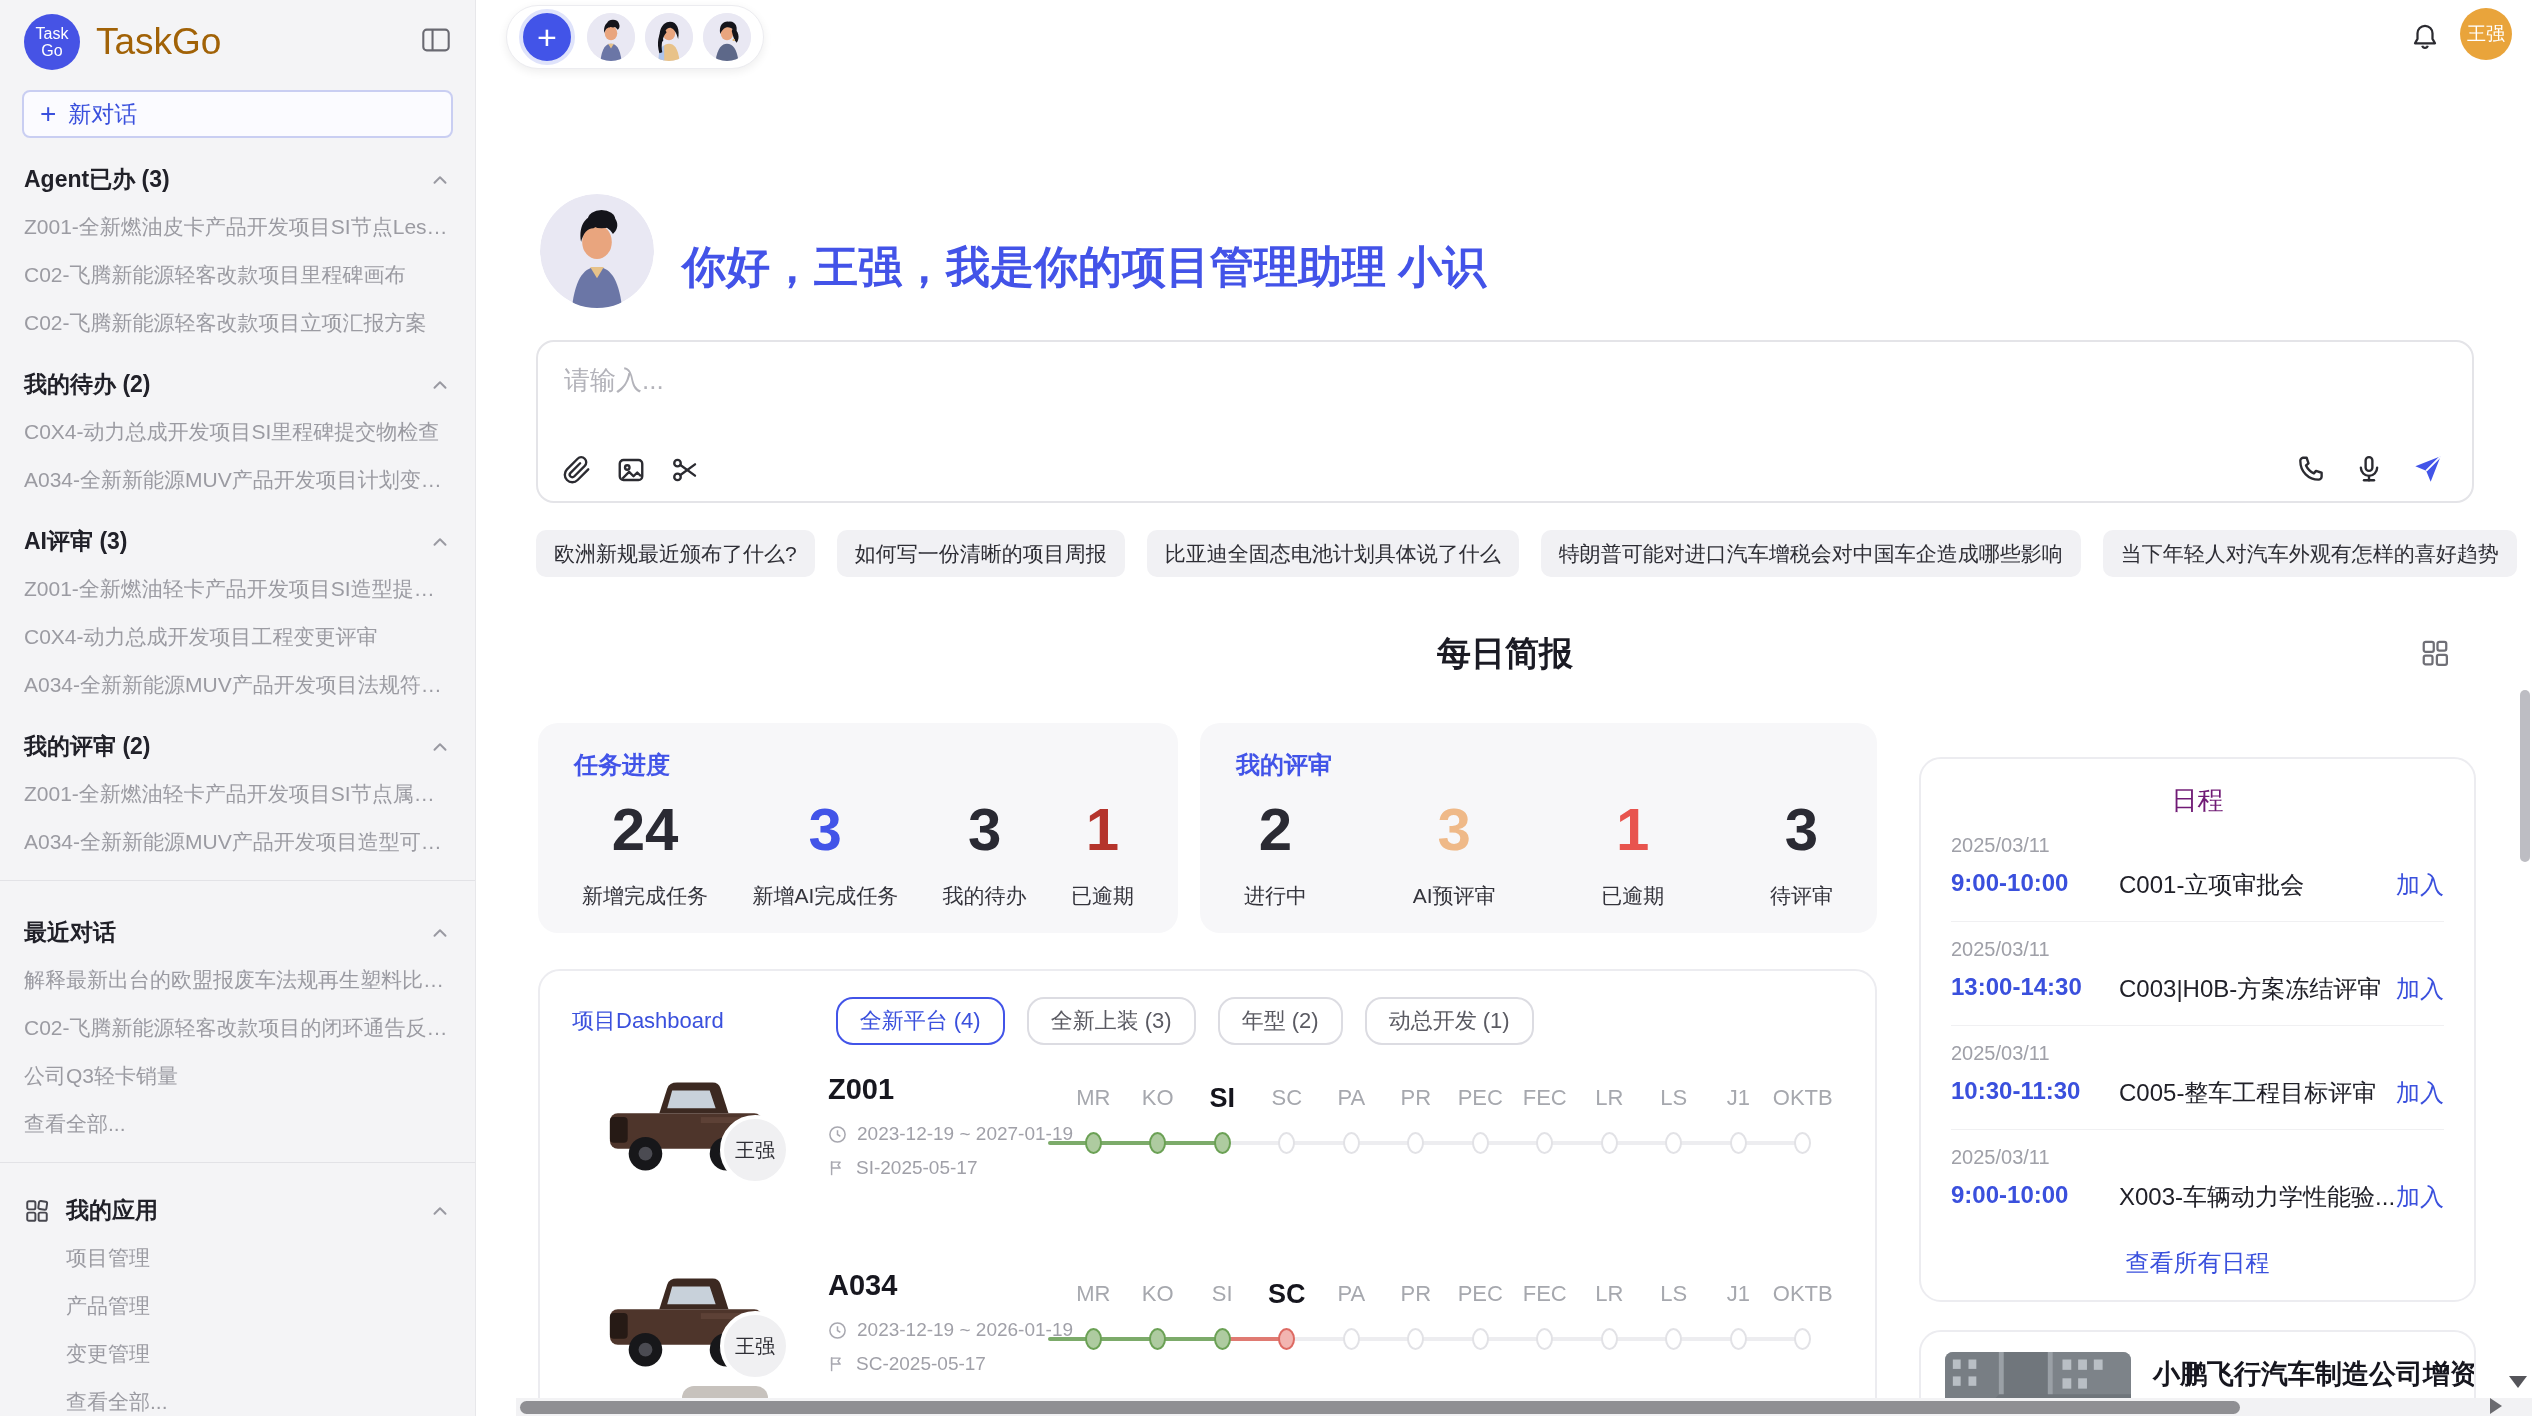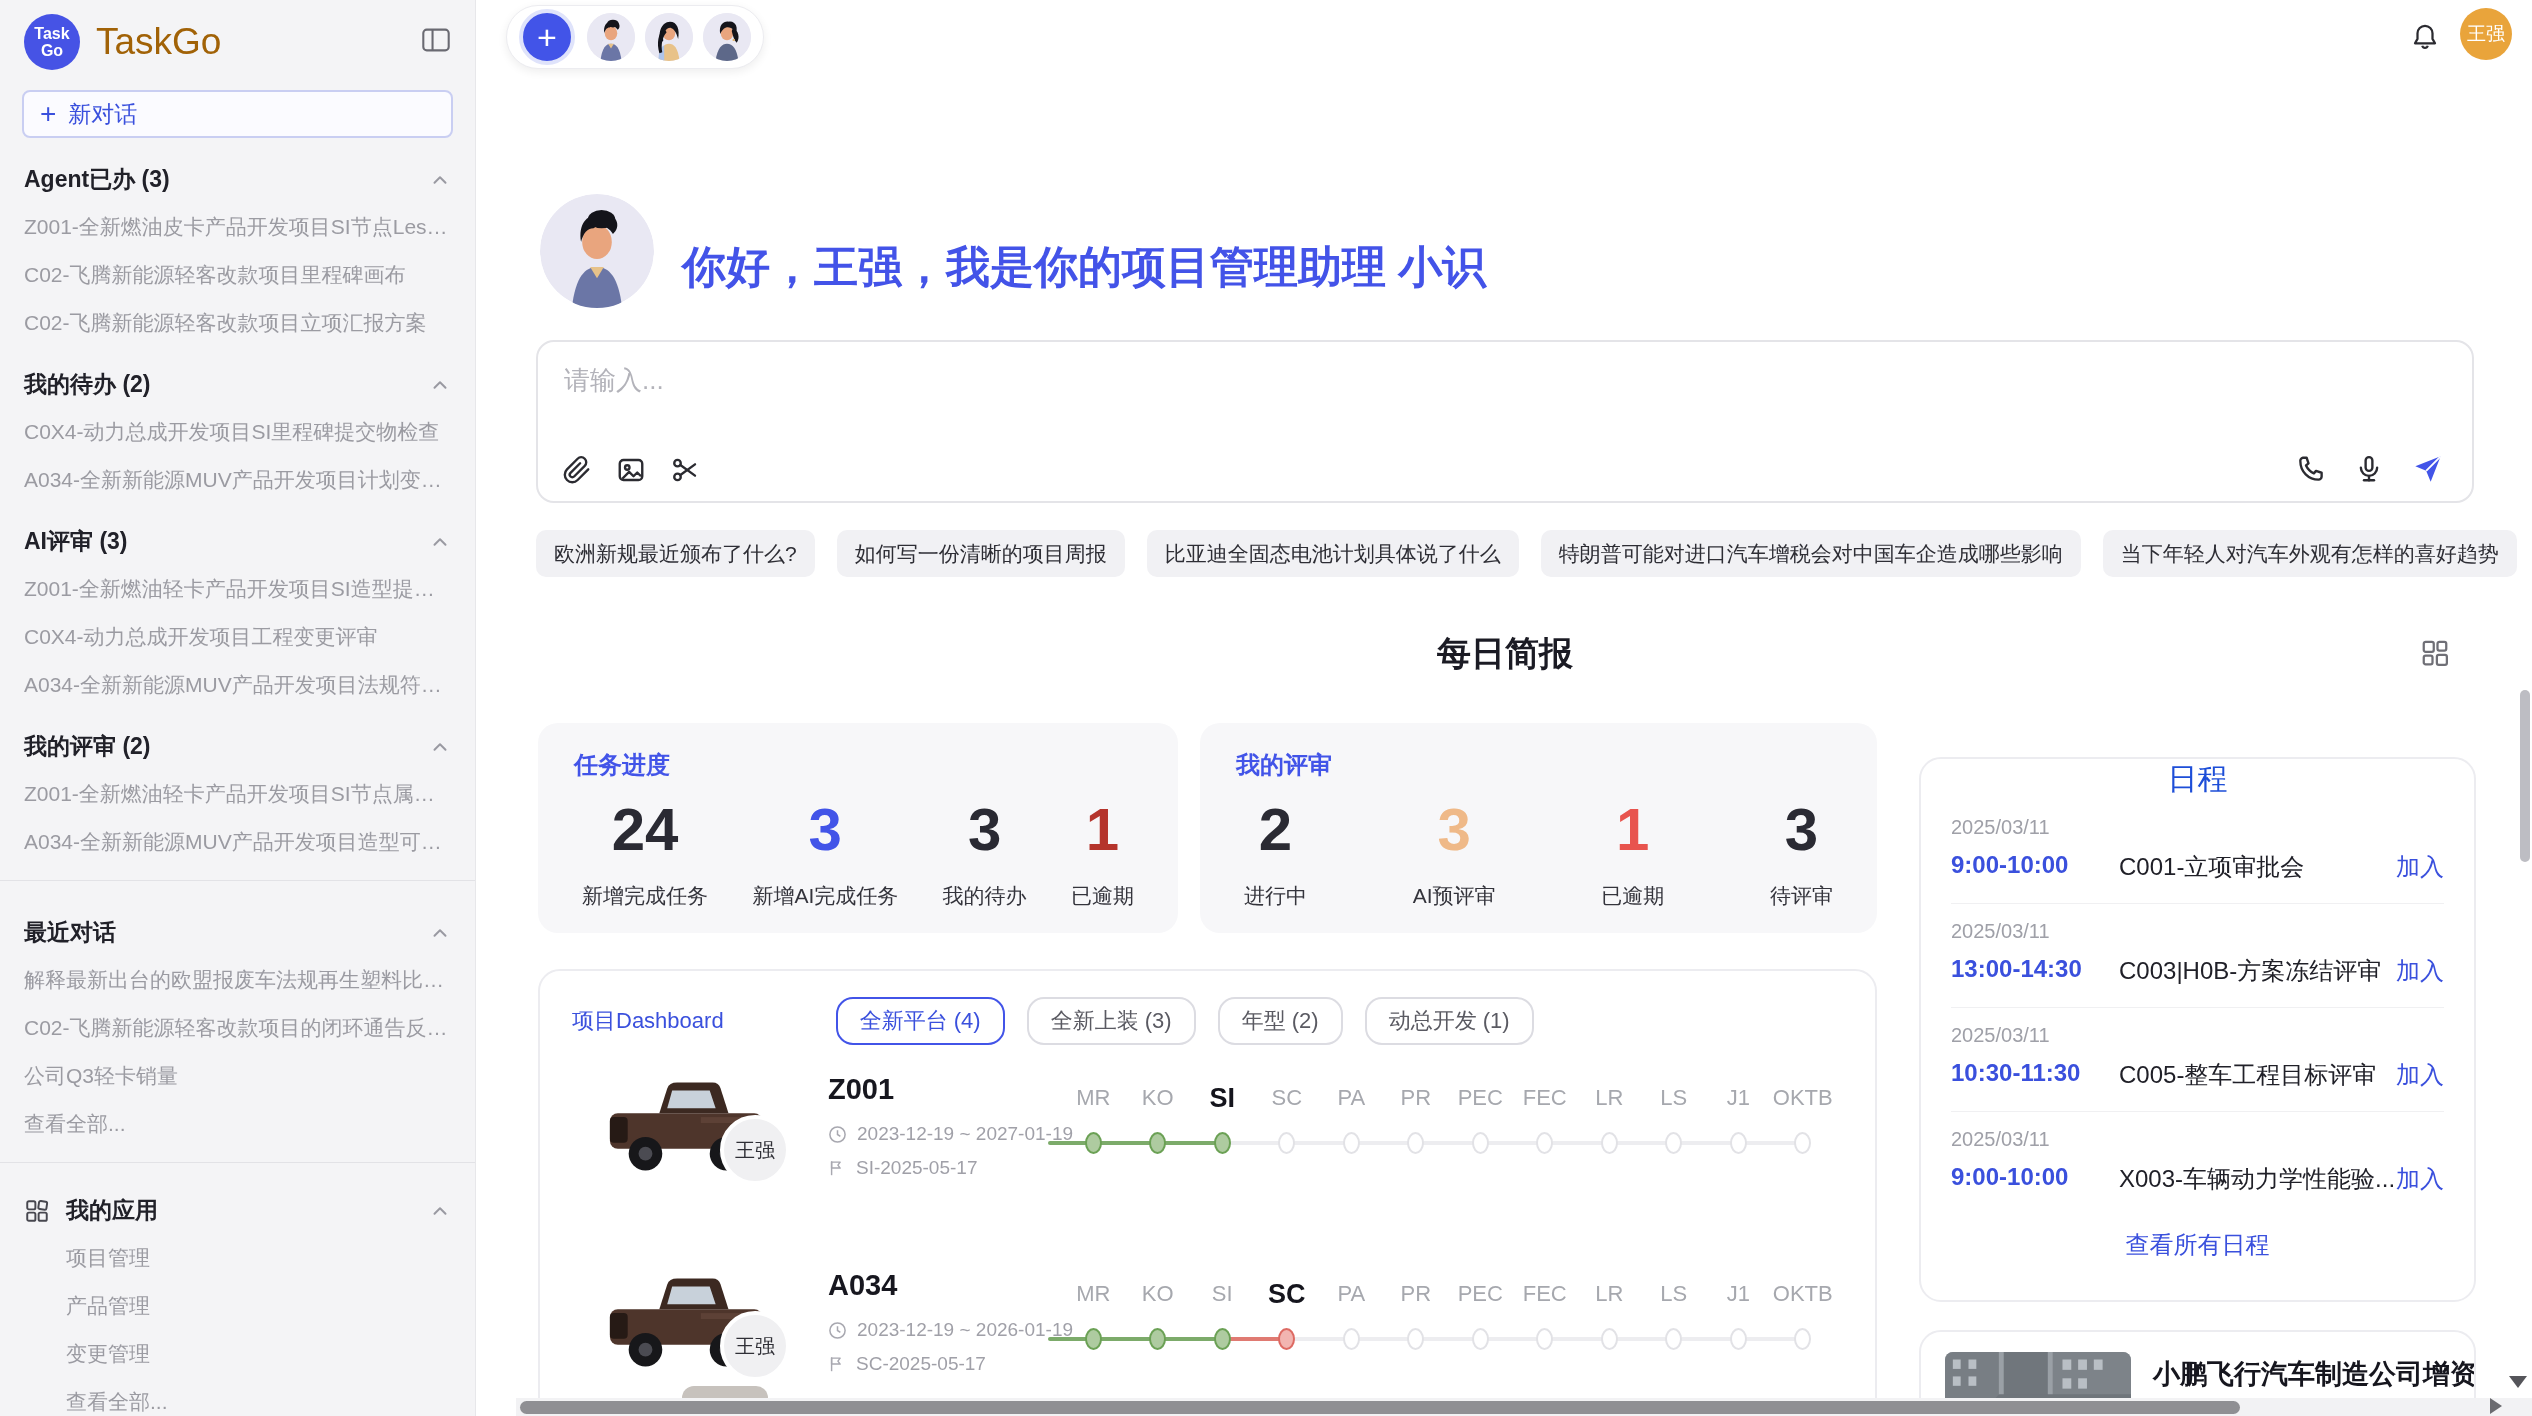--- a/index.html
+++ b/index.html
@@ -6,21 +6,21 @@
   body{width:2532px;height:1416px;overflow:hidden;position:relative;background:#fff;
        font-family:"Liberation Sans","DejaVu Sans",sans-serif;color:#222}
   svg{display:block}
   .icon{display:inline-flex;align-items:center;justify-content:center}
 
   
   .sidebar{position:absolute;left:0;top:0;width:476px;height:1416px;background:#f4f4f6;
            border-right:1px solid #e7e7ea;box-sizing:border-box;overflow:hidden}
   .sb-logo-row{display:flex;align-items:center;padding:14px 20px 10px 24px;position:relative}
   .sb-logo{width:56px;height:56px;border-radius:50%;background:#4653e5;color:#fff;display:flex;
-           flex-direction:column;align-items:center;justify-content:center;font-size:16px;line-height:17px;font-weight:700}
+           flex-direction:column;align-items:center;justify-content:center;font-size:16px;line-height:17px;font-weight:400}
   .sb-title{font-size:37px;font-weight:400;color:#a16207;margin-left:16px}
   .sb-toggle{position:absolute;right:24px;top:26px;cursor:pointer}
   .sb-newchat{margin:10px 22px 4px;height:48px;background:#fbfbff;border:2px solid #c9cef2;border-radius:8px;
               display:flex;align-items:center;gap:12px;padding:0 16px;color:#3a50dd;font-size:23px;box-sizing:border-box}
   .sb-plus{font-size:28px;line-height:1;color:#3a50dd}
   .sb-head{display:flex;align-items:center;justify-content:space-between;padding:22px 24px 8px;
            font-size:23px;font-weight:700;color:#212129}
   .sb-item{padding:10px 24px;font-size:21px;color:#9b9ba2;white-space:nowrap;overflow:hidden;text-overflow:ellipsis}
   .sb-divider{height:1px;background:#e2e2e6;margin:14px 0}
   .sb-apphead{display:flex;align-items:center;gap:16px;padding:18px 24px 8px;font-size:23px;font-weight:700;color:#212129}
@@ -88,21 +88,21 @@
   .ms-label{position:absolute;top:30px;height:34px;line-height:34px;text-align:center;font-size:22px;color:#a6a8ae;width:66px}
   .ms-label.cur{font-size:27px;font-weight:700;color:#15151d}
   .ms-line{position:absolute;top:90px;height:4px;border-radius:2px}
   .ms-dot{position:absolute;top:81px;width:17px;height:22px;border-radius:50%;box-sizing:border-box;background:#fff;border:2px solid #e2e2e6}
   .ms-dot.done{background:#aecba0;border-color:#6ba155}
   .ms-dot.overdue{background:#f2b5b1;border-color:#dd6a63}
   .proj-sliver{position:absolute;left:142px;top:415px;width:86px;height:40px;border-radius:12px 12px 0 0;background:#c7c2bd}
 
   .sched{position:absolute;left:1443px;top:757px;width:557px;height:545px;border:2px solid #ececf0;border-radius:22px;
          background:#fff;box-sizing:border-box}
-  .sched-title{text-align:center;font-size:30px;color:#1d4ed8;}
+  .sched-title{text-align:center;font-size:26px;color:#701a75;margin-top:24px}
   .sched-item{margin:0 30px;padding:16px 0 20px}
   .sched-item.sep{border-top:1px solid #f0f0f2}
   .s-date{font-size:20px;color:#9fa0a8}
   .s-line{display:flex;align-items:flex-start;margin-top:12px}
   .s-time{font-size:24px;font-weight:700;color:#3a50dd;width:158px;flex:none}
   .s-title{font-size:24px;color:#202028;flex:1;white-space:nowrap;overflow:hidden;margin-left:10px}
   .s-join{font-size:24px;color:#3a50dd;cursor:pointer;flex:none}
   .sched-footer{text-align:center;font-size:24px;color:#3a50dd;margin-top:14px;cursor:pointer}
 
   .news{position:absolute;left:1443px;top:1330px;width:557px;height:130px;border:2px solid #ececf0;border-radius:22px;

